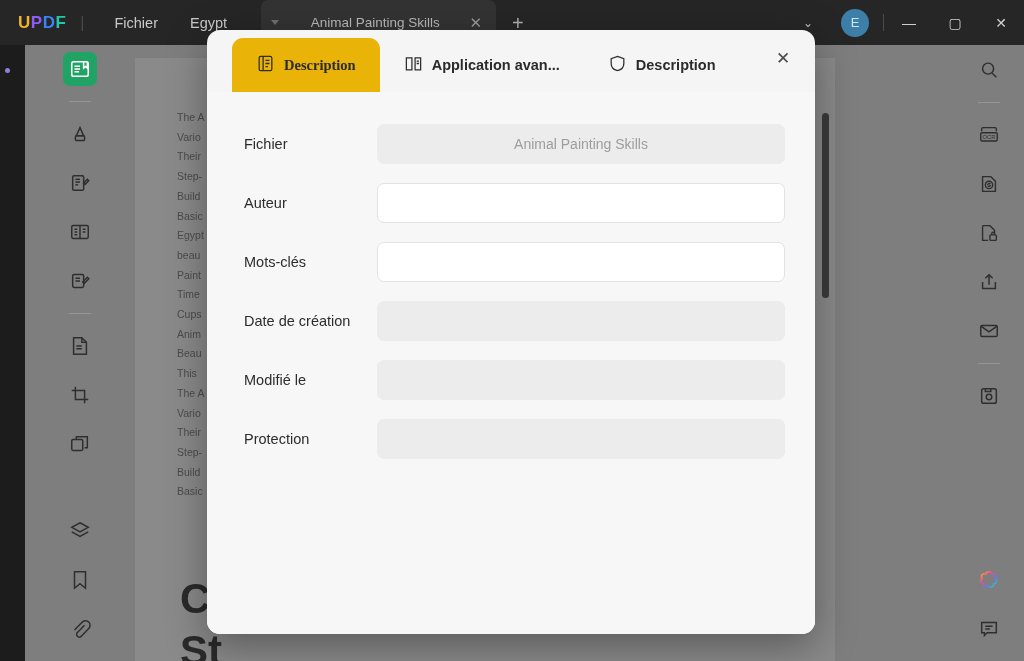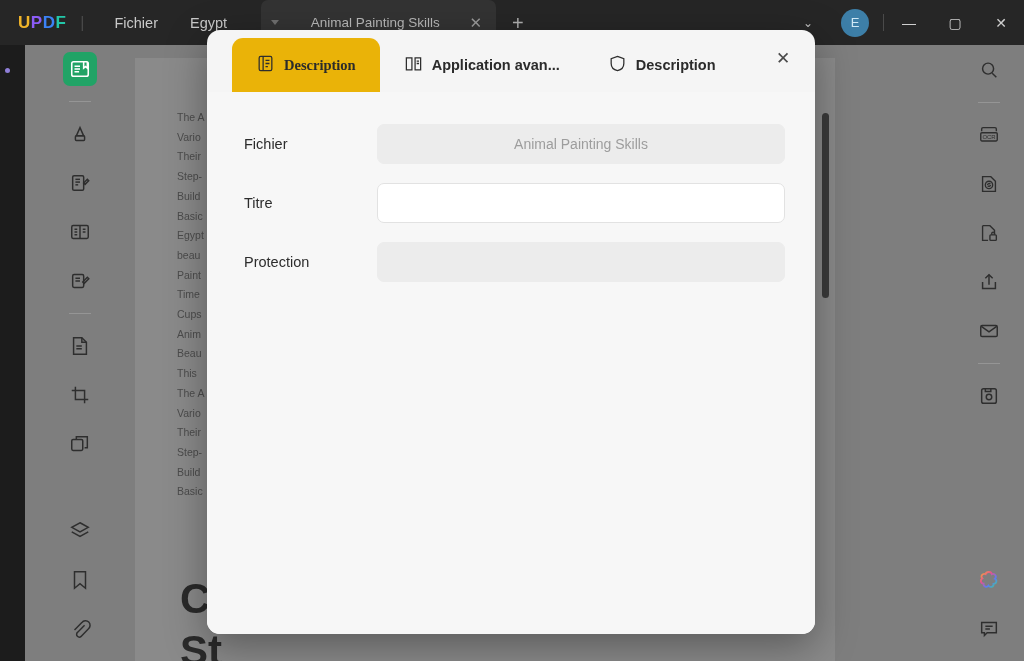--- a/index.html
+++ b/index.html
@@ -442,22 +442,34 @@
 
       <div class="modal-close">✕</div>
     </div>
 
     <div class="modal-body">
       <div class="frow">
         <div class="flabel">Fichier</div>
         <input class="finput disabled" disabled="" value="Animal Painting Skills" style="">
       </div>
       <div class="frow">
-        <div class="flabel">Titre</div>
+        <div class="flabel">Auteur</div>
         <input class="finput" value="" style="">
+      </div>
+      <div class="frow">
+        <div class="flabel">Mots-clés</div>
+        <input class="finput" value="" style="">
+      </div>
+      <div class="frow">
+        <div class="flabel">Date de création</div>
+        <input class="finput disabled" disabled="" value="" style="">
+      </div>
+      <div class="frow">
+        <div class="flabel">Modifié le</div>
+        <input class="finput disabled" disabled="" value="" style="">
       </div>
       <div class="frow">
         <div class="flabel">Protection</div>
         <input class="finput disabled" disabled="" value="" style="">
       </div>
     </div>
   </div>
 
 </div>
 

